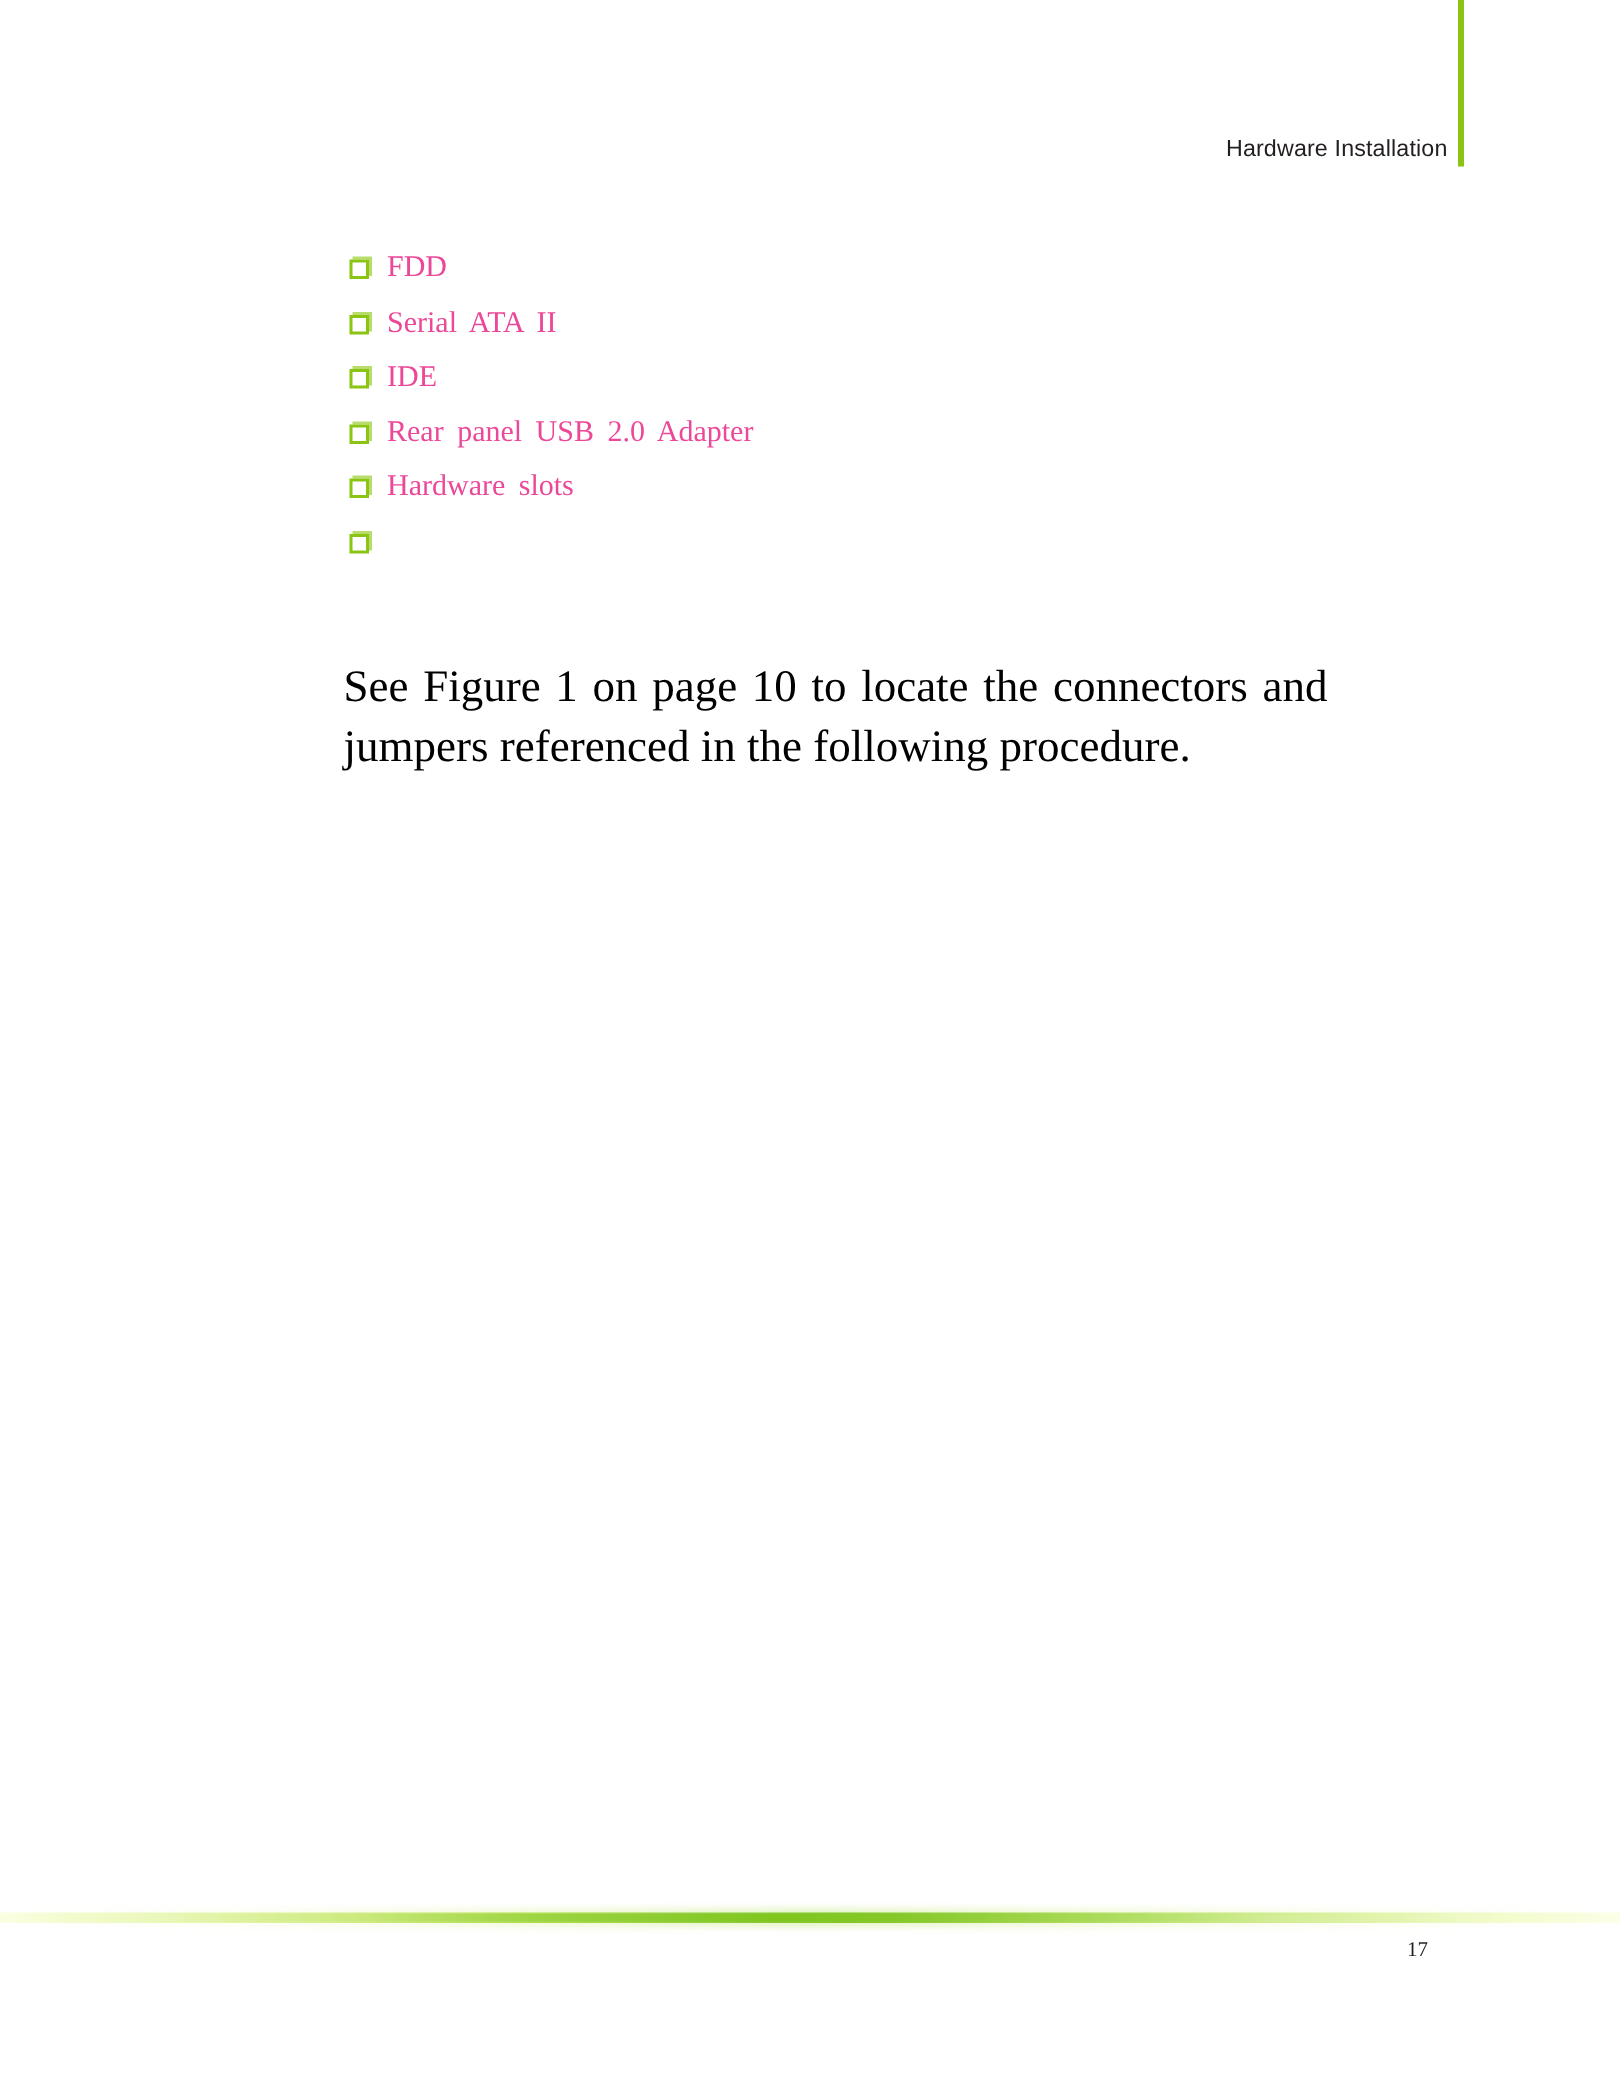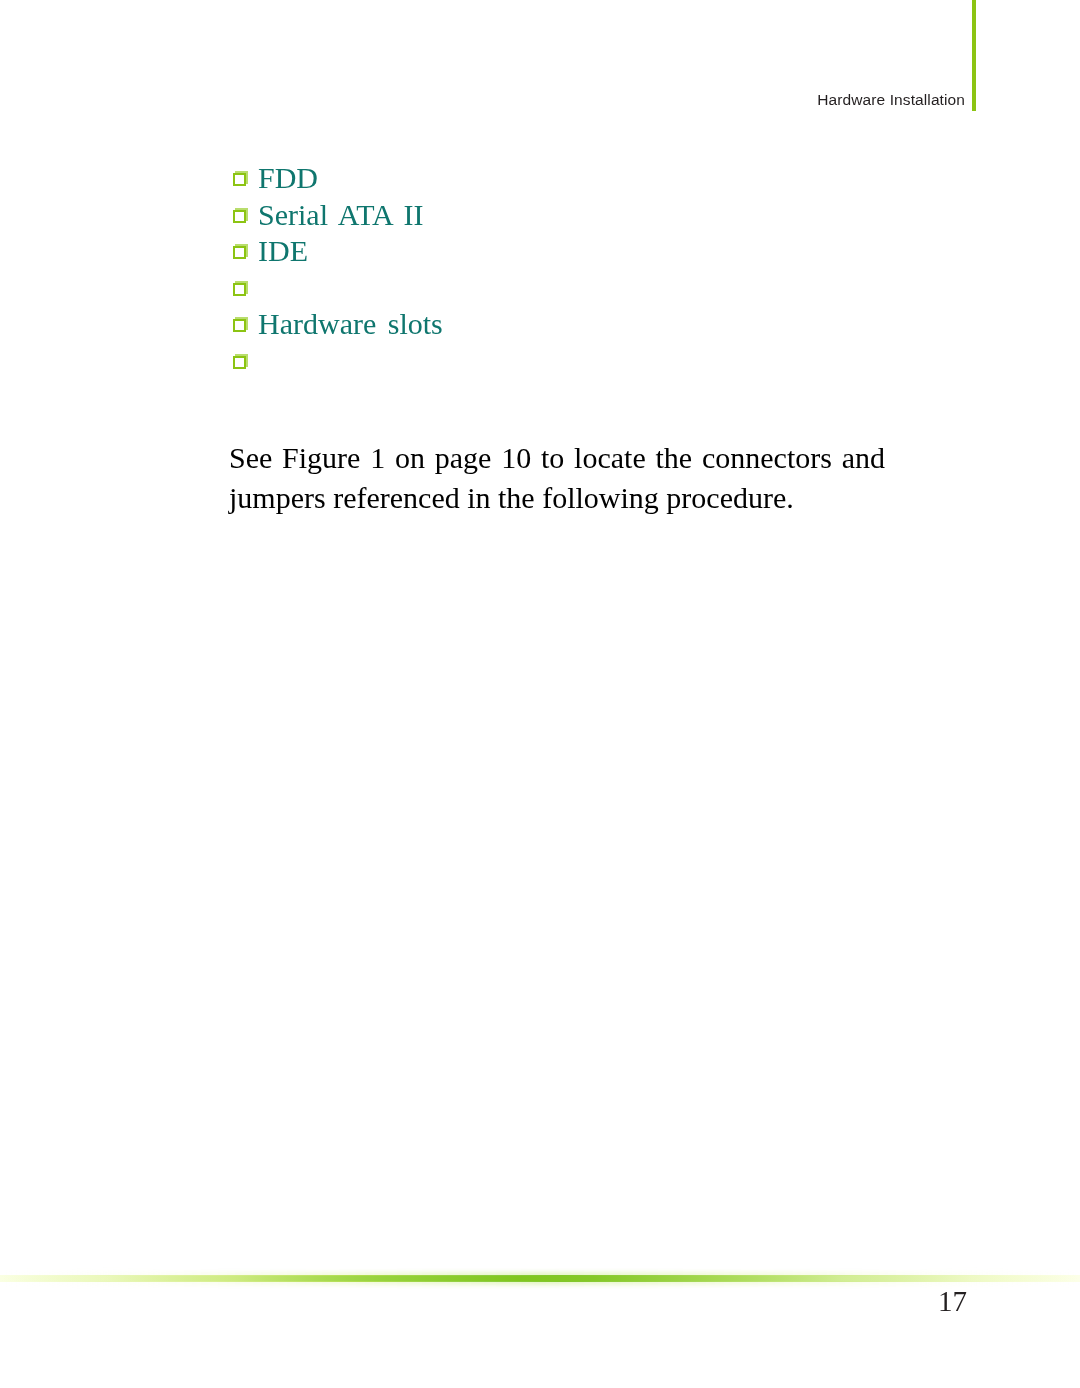--- a/index.html
+++ b/index.html
@@ -52,23 +52,23 @@
 
   .bullet-list {
     list-style: none;
     margin: 0;
     padding: 0;
   }
   .bullet-item {
     position: relative;
     height: 36.6px;
     padding-left: 29px;
-    font-size: 30px;
+    font-size: 20px;
     line-height: 36.6px;
-    color: #0f766e;
+    color: #ec4899;
     white-space: nowrap;
     word-spacing: 4px;
   }
   .bullet-icon {
     position: absolute;
     left: 4px;
     top: 13px;
     width: 13px;
     height: 13px;
     border: 2.5px solid #8CC413;
@@ -157,21 +157,21 @@
         rgba(215,238,150,0.35) 65%,
         rgba(245,252,215,0.25) 85%,
         rgba(255,255,255,0) 100%);
     filter: blur(2px);
   }
   .page-number {
     position: absolute;
     left: 938px;
     top: 1288px;
     font-family: "Liberation Serif", serif;
-    font-size: 29px;
+    font-size: 14px;
     line-height: 26px;
     color: #231f20;
   }
 </style>
 </head>
 <body>
 
 <div class="page">
 
   <div class="header-rule"></div>
@@ -187,20 +187,21 @@
       <li class="bullet-item">
         <span class="bullet-icon"></span>
         <span class="bullet-label">Serial ATA II</span>
       </li>
       <li class="bullet-item">
         <span class="bullet-icon"></span>
         <span class="bullet-label">IDE</span>
       </li>
       <li class="bullet-item">
         <span class="bullet-icon"></span>
+        <span class="bullet-label">Rear panel USB 2.0 Adapter</span>
       </li>
       <li class="bullet-item">
         <span class="bullet-icon"></span>
         <span class="bullet-label">Hardware slots</span>
       </li>
       <li class="bullet-item">
         <span class="bullet-icon"></span>
       </li>
     </ul>
 

